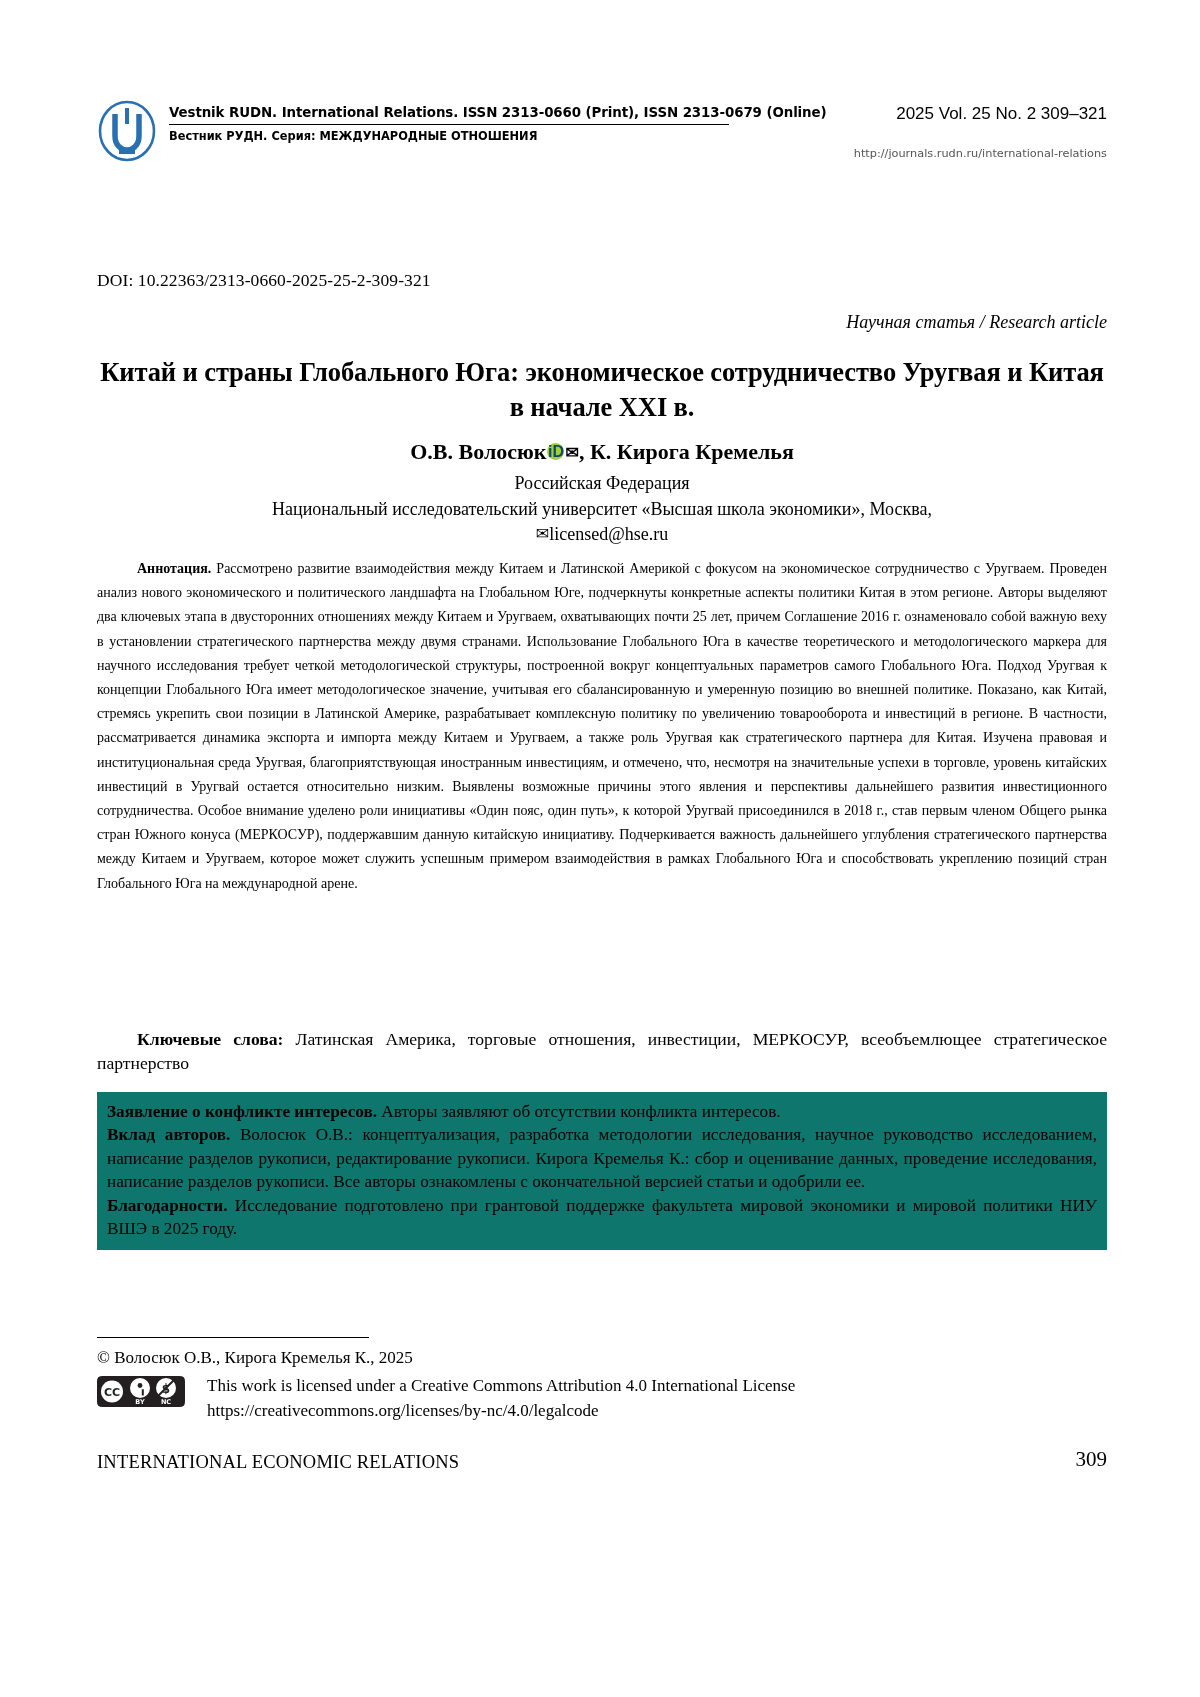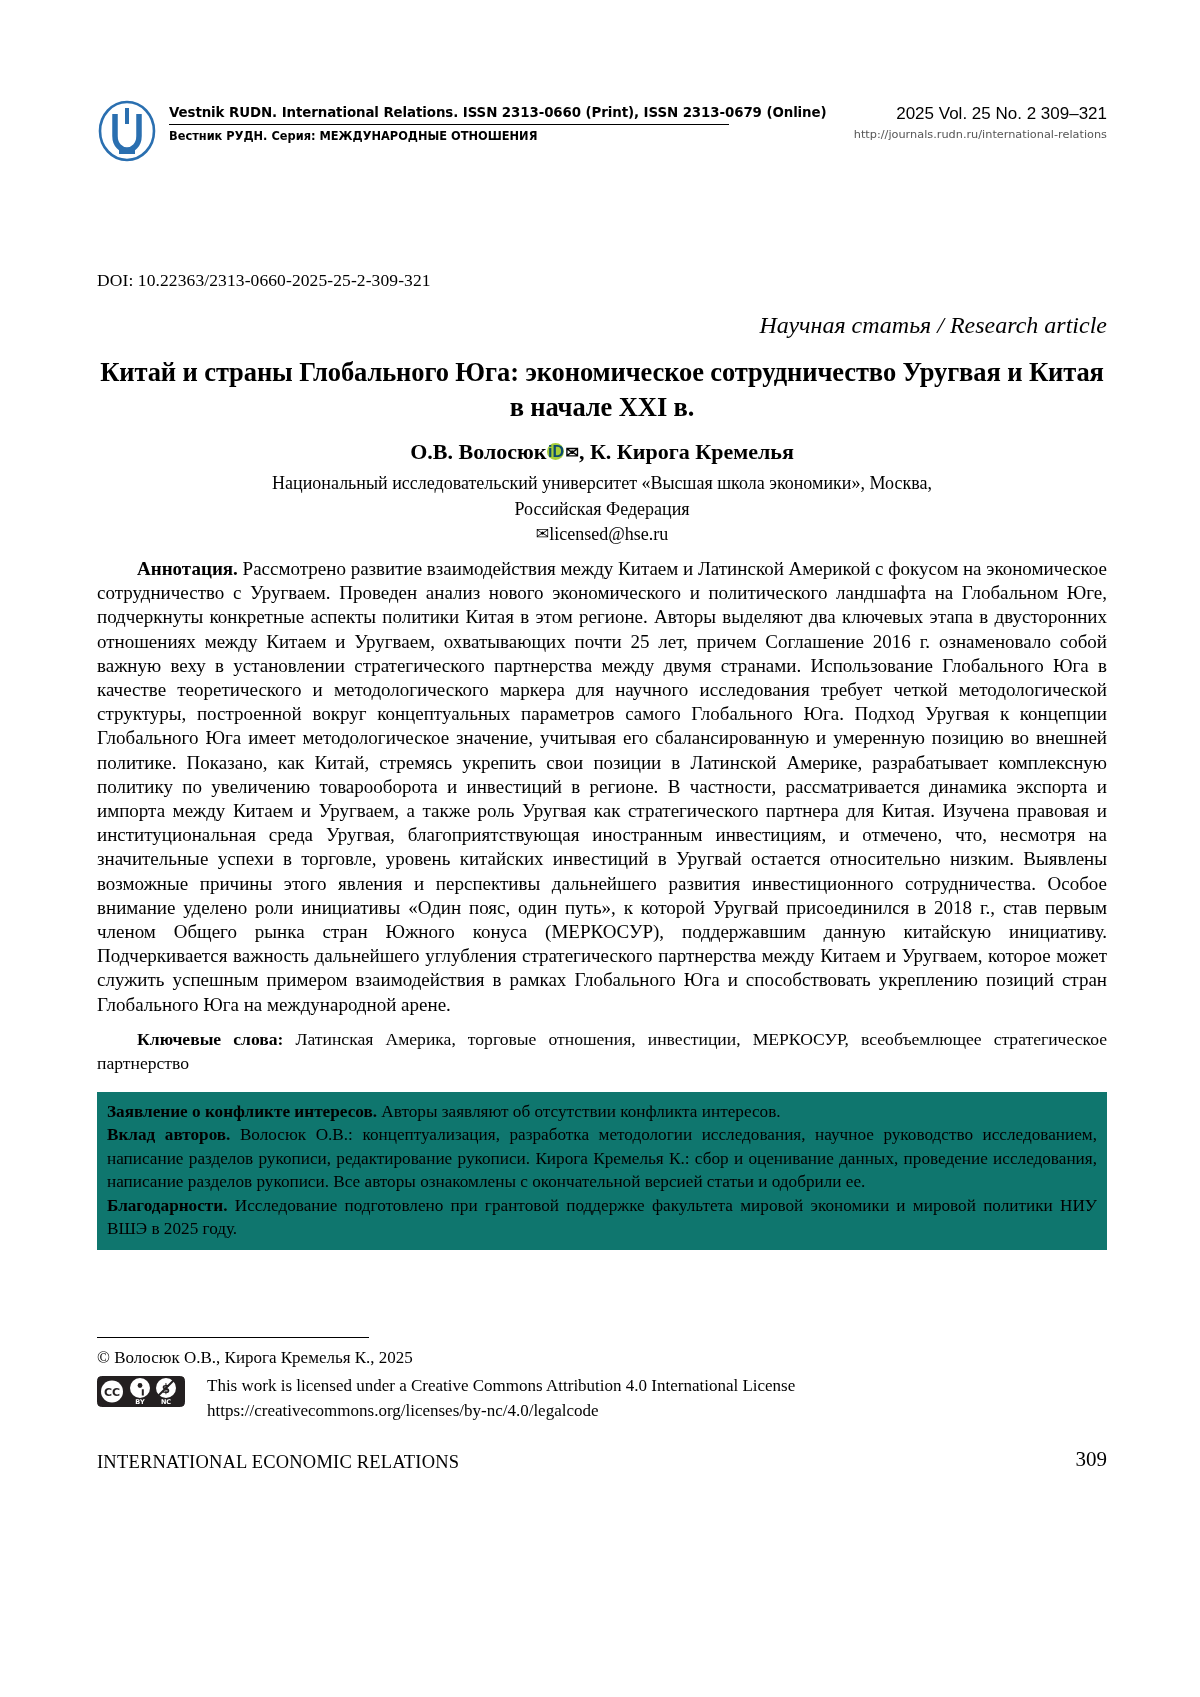--- a/index.html
+++ b/index.html
@@ -85,41 +85,41 @@
     font-size: 17px;
     color: #000;
     line-height: 19px;
     white-space: nowrap;
   }
   .mast-url {
     font-family: "DejaVu Sans", sans-serif;
     font-size: 11.3px;
     color: #555;
     line-height: 16px;
-    margin-top: 4px;
+    margin-top: 23px;
     white-space: nowrap;
   }
 
   
   .doi-block {
     position: absolute;
     left: 0;
     top: 268px;
     width: 1010px;
   }
   .doi-line {
     font-size: 17.5px;
     line-height: 24px;
     letter-spacing: 0.1px;
   }
   .article-type {
     position: absolute;
     right: 0;
     top: 44px;
-    font-size: 24px;
+    font-size: 18px;
     font-style: italic;
     white-space: nowrap;
   }
 
   
   .title {
     position: absolute;
     left: 0;
     top: 355px;
     width: 1010px;
@@ -178,21 +178,21 @@
     font-size: 18px;
     line-height: 26px;
   }
 
   
   .abstract {
     position: absolute;
     left: 0;
     top: 557px;
     width: 1010px;
-    font-size: 19px;
+    font-size: 14px;
     line-height: 24.2px;
     text-align: justify;
     text-justify: inter-word;
     hyphens: manual;
   }
   .abstract p {
     margin: 0;
     text-indent: 40px;
   }
   .abstract b { font-weight: bold; }
@@ -305,22 +305,22 @@
       <div class="article-type">Научная статья / Research article</div>
     </div>
 
     <div class="title">Китай и страны Глобального Юга: экономическое сотрудничество Уругвая и Китая в начале XXI в.</div>
 
     <div class="authors">
       <span>О.В. Волосюк</span><span class="orcid">iD</span><span class="env-glyph">✉</span><span>, К. Кирога Кремелья</span>
     </div>
 
     <div class="affiliation">
+      <div>Российская Федерация</div>
       <div>Национальный исследовательский университет «Высшая школа экономики», Москва,</div>
-      <div>Российская Федерация</div>
     </div>
 
     <div class="email">
       <span class="env-glyph">✉</span><span>licensed@hse.ru</span>
     </div>
 
     <div class="abstract">
       <p><b>Аннотация.</b> <span>Рассмотрено развитие взаимодействия между Китаем и Латинской Америкой с фокусом на экономическое сотрудничество с Уругваем. Проведен анализ нового экономического и политического ландшафта на Глобальном Юге, подчеркнуты конкретные аспекты политики Китая в этом регионе. Авторы выделяют два ключевых этапа в двусторонних отношениях между Китаем и Уругваем, охватывающих почти 25 лет, причем Соглашение 2016 г. ознаменовало собой важную веху в установлении стратегического партнерства между двумя странами. Использование Глобального Юга в качестве теоретического и методологического маркера для научного исследования требует четкой методологической структуры, построенной вокруг концептуальных параметров самого Глобального Юга. Подход Уругвая к концепции Глобального Юга имеет методологическое значение, учитывая его сбалансированную и умеренную позицию во внешней политике. Показано, как Китай, стремясь укрепить свои позиции в Латинской Америке, разрабатывает комплексную политику по увеличению товарооборота и инвестиций в регионе. В частности, рассматривается динамика экспорта и импорта между Китаем и Уругваем, а также роль Уругвая как стратегического партнера для Китая. Изучена правовая и институциональная среда Уругвая, благоприятствующая иностранным инвестициям, и отмечено, что, несмотря на значительные успехи в торговле, уровень китайских инвестиций в Уругвай остается относительно низким. Выявлены возможные причины этого явления и перспективы дальнейшего развития инвестиционного сотрудничества. Особое внимание уделено роли инициативы «Один пояс, один путь», к которой Уругвай присоединился в 2018 г., став первым членом Общего рынка стран Южного конуса (МЕРКОСУР), поддержавшим данную китайскую инициативу. Подчеркивается важность дальнейшего углубления стратегического партнерства между Китаем и Уругваем, которое может служить успешным примером взаимодействия в рамках Глобального Юга и способствовать укреплению позиций стран Глобального Юга на международной арене.</span></p>
     </div>
 

